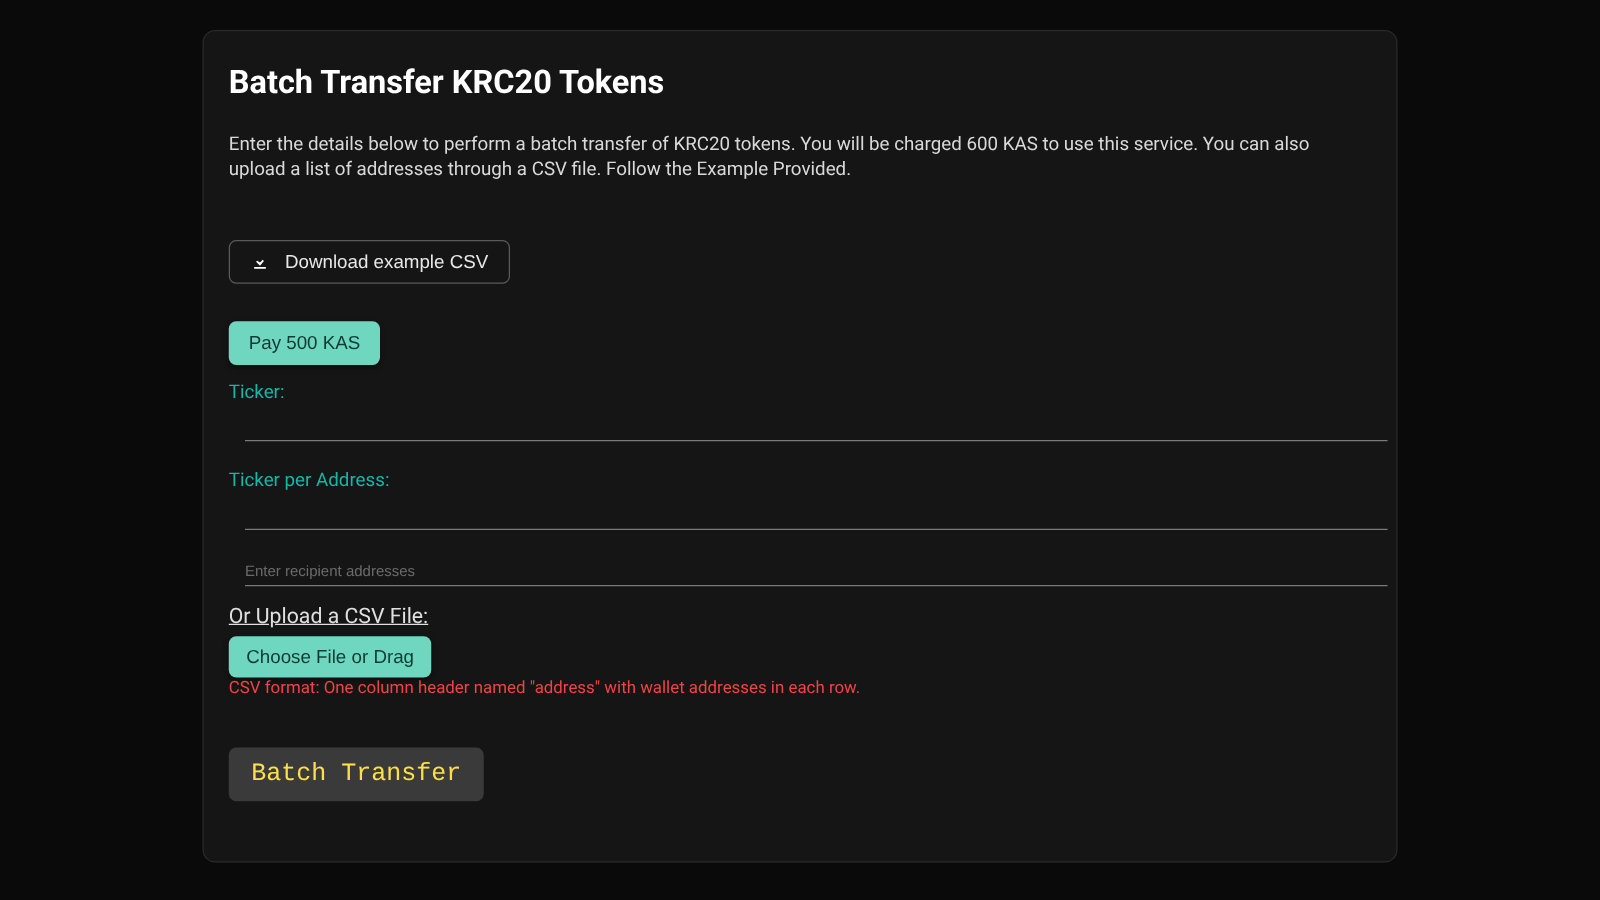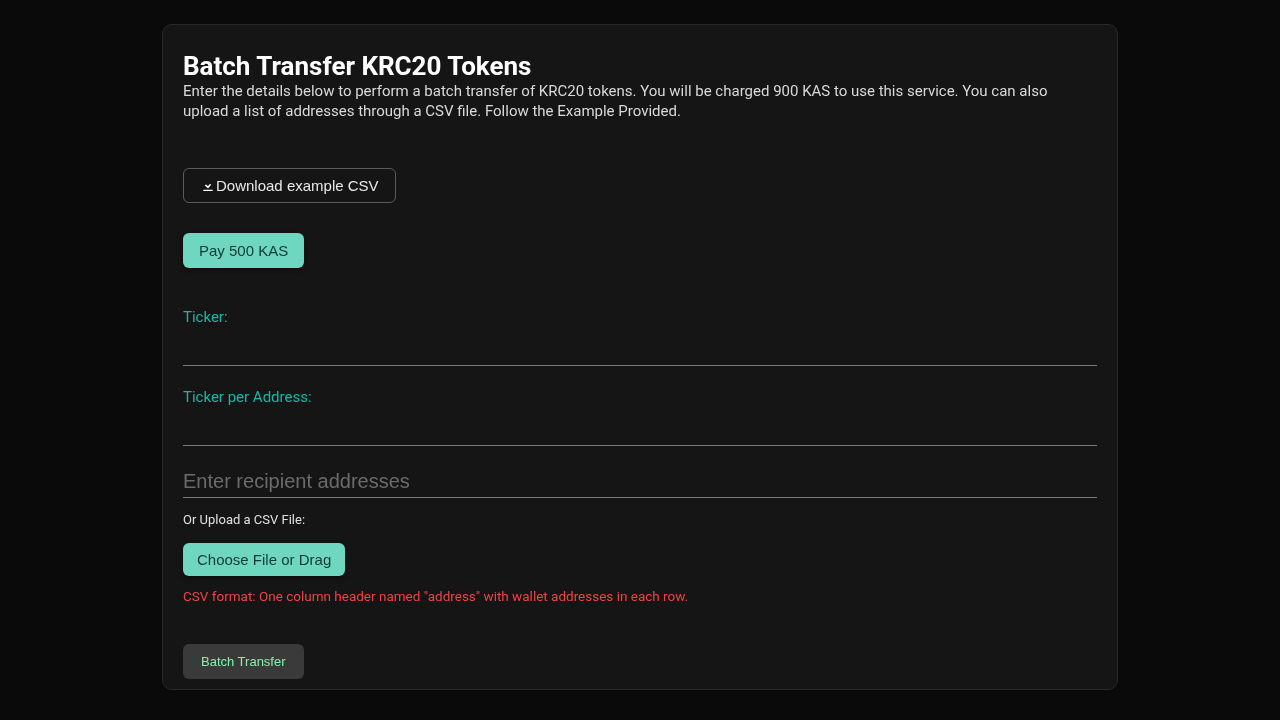--- a/index.html
+++ b/index.html
@@ -19,31 +19,33 @@
     height: 666px;
     background: #151515;
     border: 1px solid #2a2a2a;
     border-radius: 10px;
     padding: 26px 20px 20px 20px;
   }
   .title {
     font-size: 26px;
     font-weight: 700;
     color: #ffffff;
+    margin-bottom: 24px;
   }
   .desc {
     font-size: 15px;
     line-height: 1.35;
     color: #d9d9d9;
     margin-bottom: 46px;
     max-width: 910px;
   }
   .btn-outline {
     display: inline-flex;
     align-items: center;
+    gap: 12px;
     border: 1px solid #5a5a5a;
     background: transparent;
     color: #e8e8e8;
     font-size: 15px;
     padding: 8px 16px;
     border-radius: 6px;
     cursor: pointer;
     margin-bottom: 30px;
   }
   .download-icon {
@@ -54,90 +56,92 @@
   .btn-primary {
     display: inline-block;
     background: #6fd7c0;
     color: #0f3b33;
     font-size: 15px;
     font-weight: 500;
     padding: 9px 16px;
     border: none;
     border-radius: 6px;
     cursor: pointer;
-    margin-bottom: 40px;
+    margin-bottom: 12px;
     box-shadow: 0 2px 4px rgba(0,0,0,0.4);
   }
   .field-label {
     font-size: 15px;
     color: #14b8a6;
     margin-bottom: 4px;
     display: block;
   }
   .field-input {
     width: 100%;
     background: transparent;
     border: none;
     border-bottom: 1px solid #7a7a7a;
     color: #fef9c3;
-    font-size: 20px;
+    font-size: 12px;
     padding: 6px 0 6px 0;
     outline: none;
     margin-bottom: 22px;
+    margin-left: 13px;
   }
   .field-input::placeholder {
     color: #6b6b6b;
   }
   .field-input.tight {
     margin-bottom: 14px;
     padding: 2px 0 4px 0;
   }
   .upload-label {
-    font-size: 13px;
+    font-size: 17px;
     color: #e0e0e0;
-    margin-bottom: 16px;
+    margin-bottom: 6px;
     display: block;
+    text-decoration: underline;
   }
   .btn-file {
     display: inline-block;
     background: #6fd7c0;
     color: #0f3b33;
     font-size: 15px;
     font-weight: 500;
     padding: 8px 14px;
     border: none;
     border-radius: 6px;
     cursor: pointer;
     box-shadow: 0 2px 4px rgba(0,0,0,0.4);
-    margin-bottom: 12px;
   }
   .hint {
     font-size: 13.5px;
     color: #ef4444;
     margin-bottom: 40px;
   }
   .btn-disabled {
     display: inline-block;
     background: #3a3a3a;
-    color: #86efac;
-    font-size: 13px;
+    color: #fde047;
+    font-size: 20px;
     padding: 10px 18px;
     border: none;
     border-radius: 6px;
     cursor: not-allowed;
+    font-family: Liberation Mono, monospace;
   }
 </style>
 </head>
 <body>
 
 <div class="card">
 
   <h1 class="title">Batch Transfer KRC20 Tokens</h1>
 
-  <p class="desc">Enter the details below to perform a batch transfer of KRC20 tokens. You will be charged 900 KAS to use this service. You can also upload a list of addresses through a CSV file. Follow the Example Provided.</p>
+  <p class="desc">Enter the details below to perform a batch transfer of KRC20 tokens. You will be charged 600 KAS to use this service. You can also upload a list of addresses through a CSV file. Follow the Example Provided.</p>
 
   <button class="btn-outline">
     <svg class="download-icon" viewBox="0 0 24 24">
       <path d="M12 3v10.586l3.293-3.293 1.414 1.414L12 17.414l-4.707-4.707 1.414-1.414L12 13.586V3h0zM5 19h14v2H5v-2z"></path>
     </svg>
     <span>Download example CSV</span>
   </button>
 
   <div>
     <button class="btn-primary">Pay 500 KAS</button>

